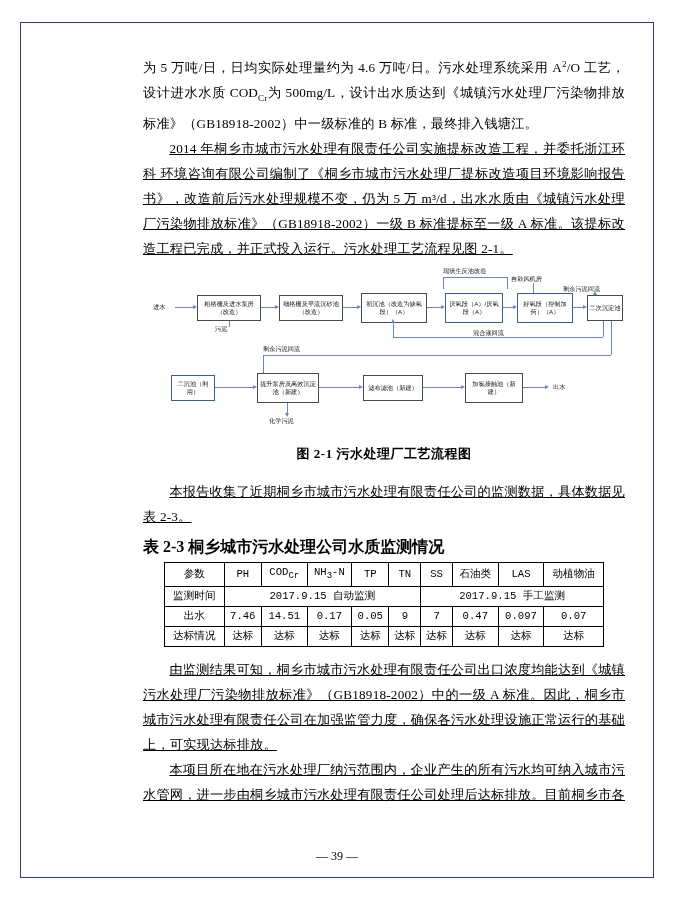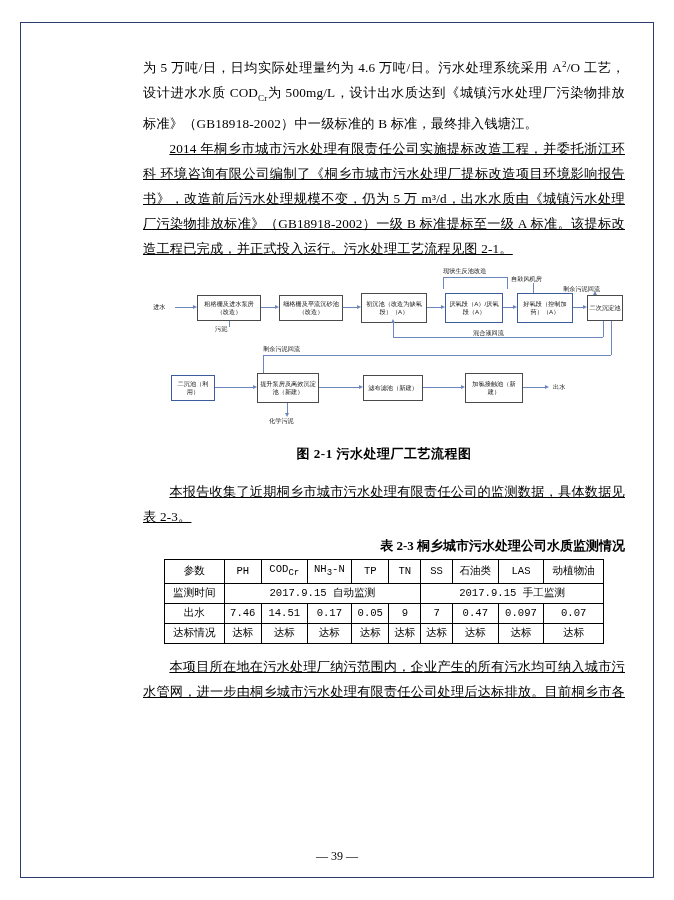--- a/index.html
+++ b/index.html
@@ -106,22 +106,22 @@
   }
 
   .figcap {
     text-align: center;
     font-size: 13px;
     font-weight: bold;
     margin: 10px 0 16px 0;
     letter-spacing: 0.5px;
   }
   .tabcap {
-    text-align: right;
-    font-size: 13px;
+    text-align: left;
+    font-size: 16px;
     font-weight: bold;
     margin: 8px 0 4px 0;
   }
   table.data {
     border-collapse: collapse;
     width: 440px;
     margin: 0 auto;
     font-size: 10.6px;
     font-family: Liberation Mono, monospace;
   }
@@ -282,17 +282,18 @@
           <td>达标</td>
           <td>达标</td>
           <td>达标</td>
           <td>达标</td>
         </tr>
       </tbody>
     </table>
 
     <div class="gap"></div>
 
+    <p class="para indent">由监测结果可知，桐乡市城市污水处理有限责任公司出口浓度均能达到《城镇污水处理厂污染物排放标准》（GB18918-2002）中的一级 A 标准。因此，桐乡市城市污水处理有限责任公司在加强监管力度，确保各污水处理设施正常运行的基础上，可实现达标排放。</p>
     <p class="para indent">本项目所在地在污水处理厂纳污范围内，企业产生的所有污水均可纳入城市污水管网，进一步由桐乡城市污水处理有限责任公司处理后达标排放。目前桐乡市各</p>
   </div>
 
   <div class="pagenum">— 39 —</div>
 </div>
 
 </body></html>

